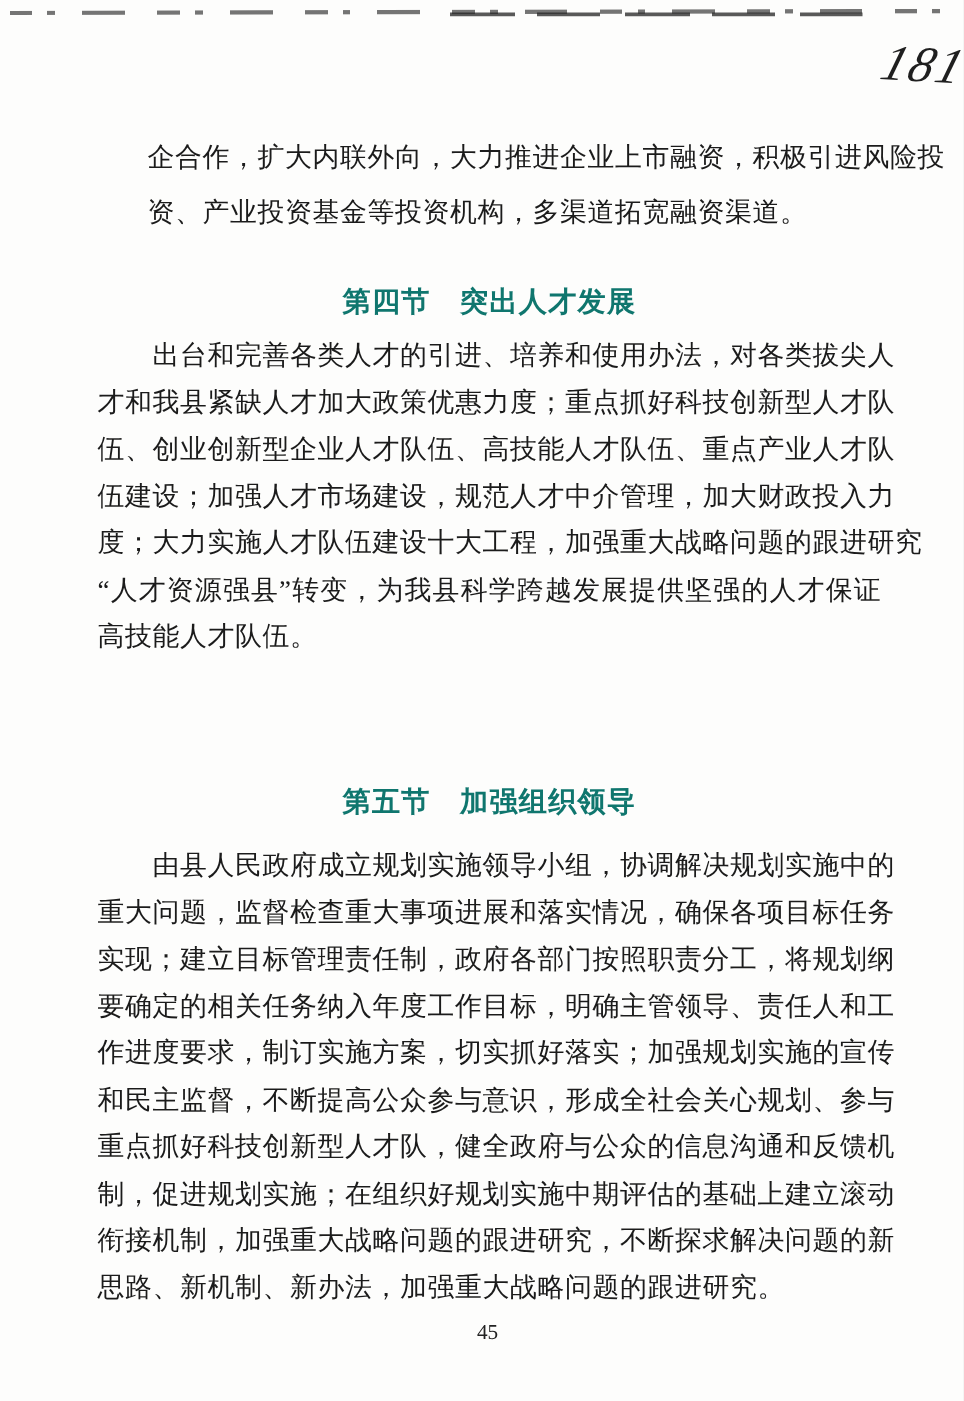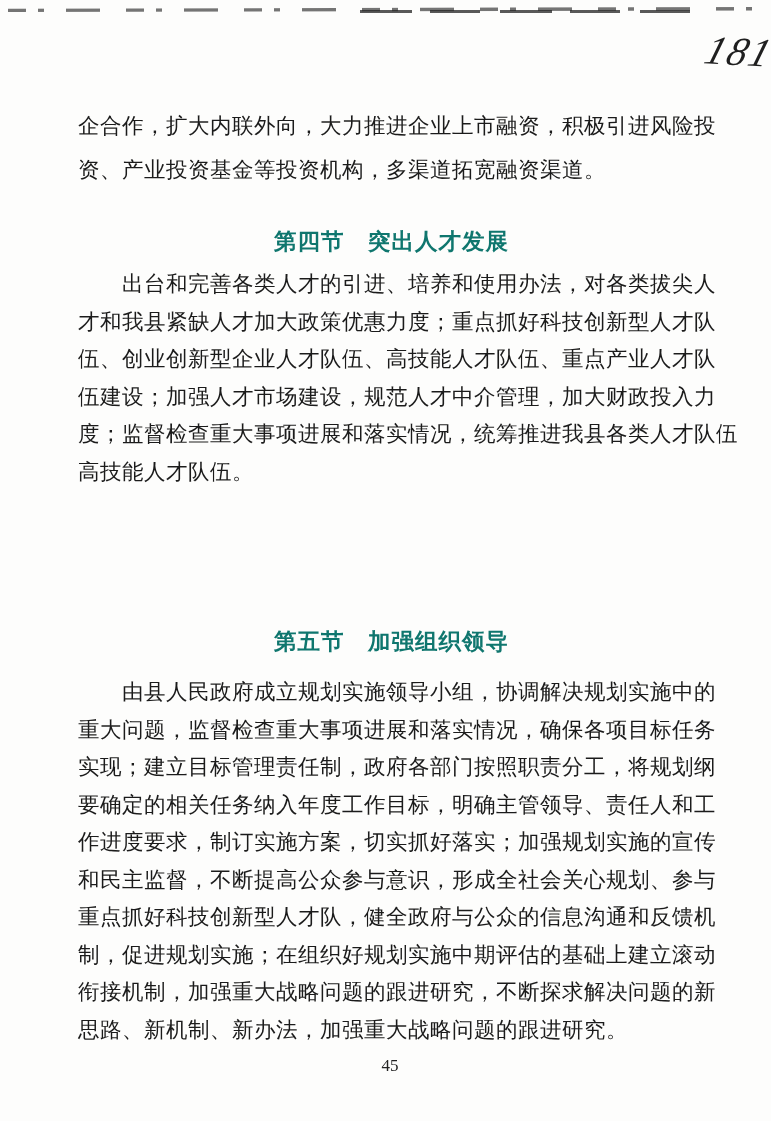--- a/index.html
+++ b/index.html
@@ -69,21 +69,21 @@
     white-space: nowrap;
     letter-spacing: 0.5px;
   }
   .line.last {
     text-align-last: left;
     white-space: normal;
   }
   .line.indent {
     text-indent: 44px;
   }
-  .para1 .line { line-height: 44px; }
+  .para1 .line { line-height: 44px; margin-left: 40px; }
   .heading {
     position: absolute;
     left: 78px;
     width: 627px;
     text-align: center;
     font-weight: bold;
     font-size: 22.5px;
     letter-spacing: 1px;
     color: #0f766e;
   }
@@ -112,21 +112,22 @@
     <div class="line last">资、产业投资基金等投资机构，多渠道拓宽融资渠道。</div>
   </div>
 
   <div class="heading" style="top:226px">第四节　突出人才发展</div>
 
   <div class="text-col" style="top:266px">
     <div class="line indent">出台和完善各类人才的引进、培养和使用办法，对各类拔尖人</div>
     <div class="line">才和我县紧缺人才加大政策优惠力度；重点抓好科技创新型人才队</div>
     <div class="line">伍、创业创新型企业人才队伍、高技能人才队伍、重点产业人才队</div>
     <div class="line">伍建设；加强人才市场建设，规范人才中介管理，加大财政投入力</div>
-    <div class="line">度；监督检查重大事项进展和落实情况，统筹推进我县各类人才队伍</div>
+    <div class="line">度；大力实施人才队伍建设十大工程，加强重大战略问题的跟进研究</div>
+    <div class="line">“人才资源强县”转变，为我县科学跨越发展提供坚强的人才保证</div>
     <div class="line last">高技能人才队伍。</div>
   </div>
 
   <div class="heading" style="top:626px">第五节　加强组织领导</div>
 
   <div class="text-col" style="top:674px">
     <div class="line indent">由县人民政府成立规划实施领导小组，协调解决规划实施中的</div>
     <div class="line">重大问题，监督检查重大事项进展和落实情况，确保各项目标任务</div>
     <div class="line">实现；建立目标管理责任制，政府各部门按照职责分工，将规划纲</div>
     <div class="line">要确定的相关任务纳入年度工作目标，明确主管领导、责任人和工</div>

